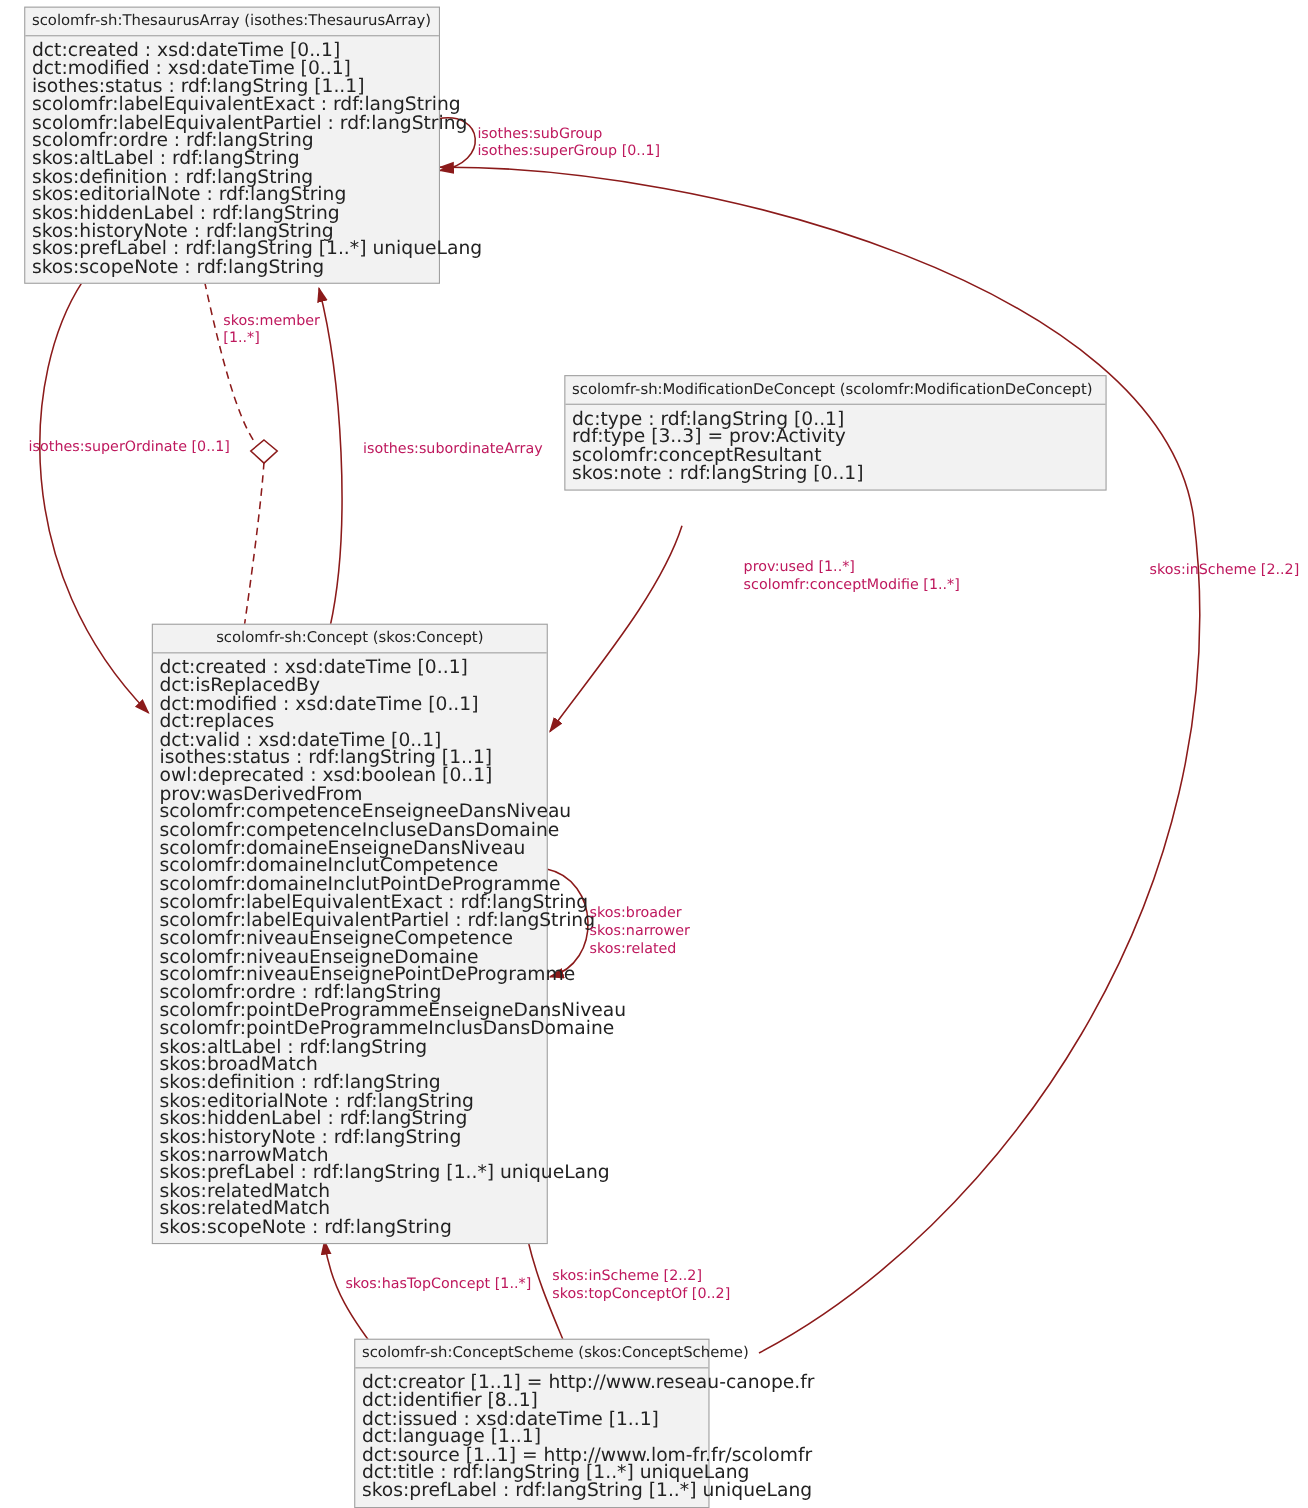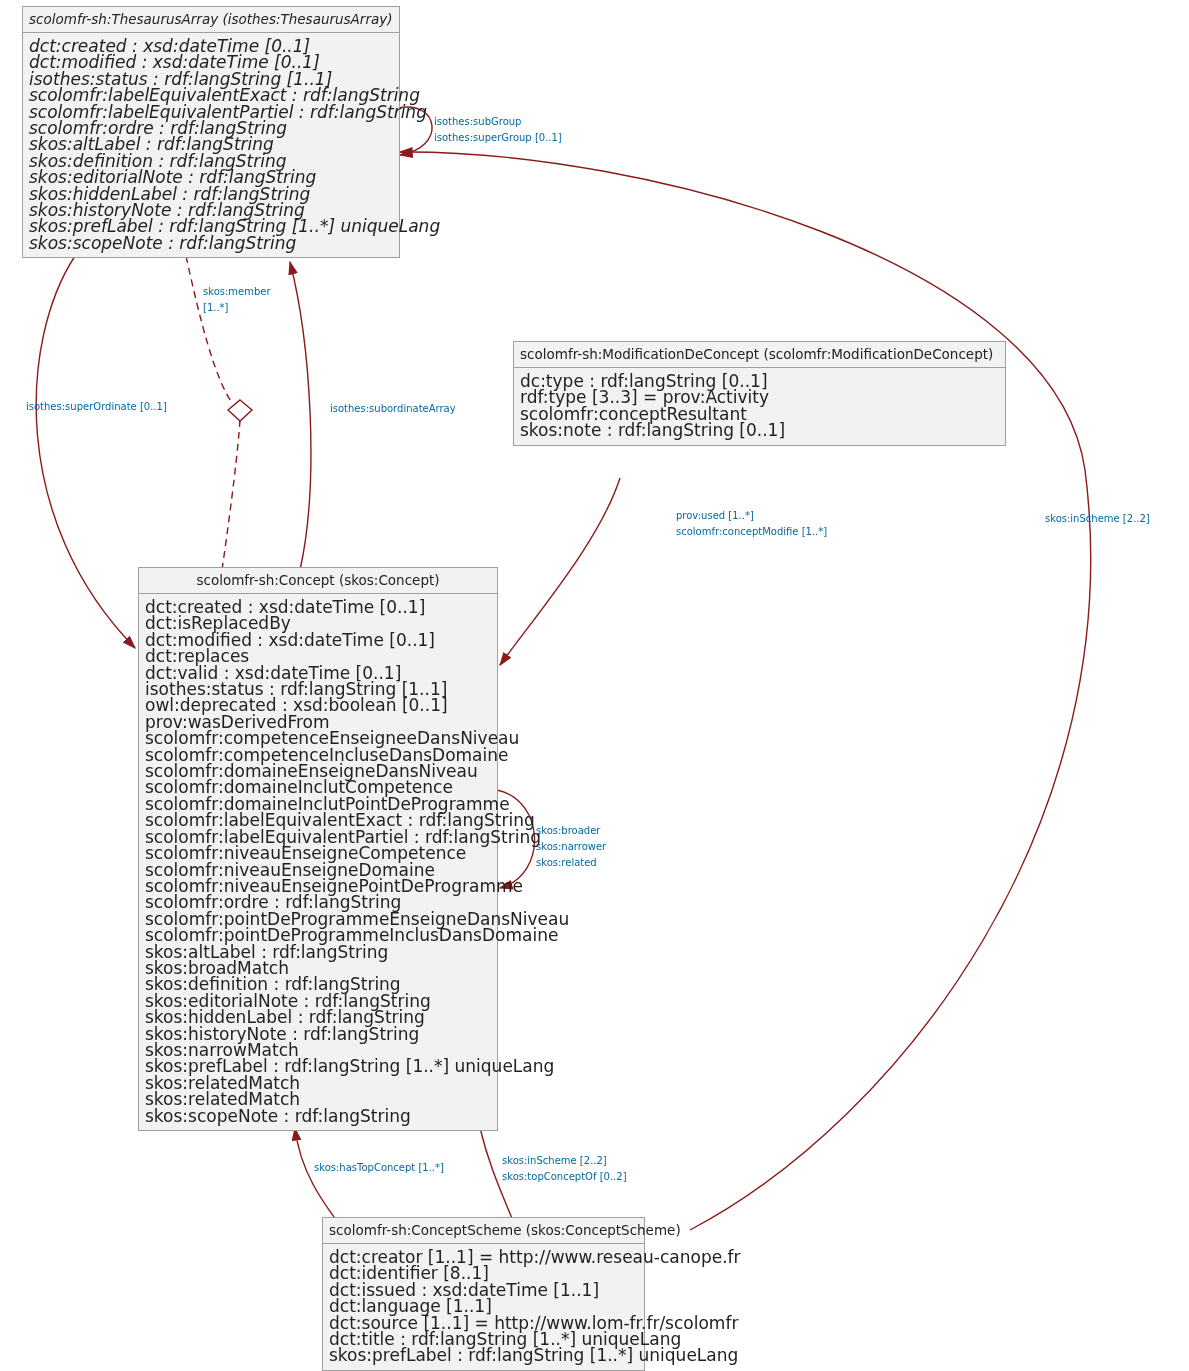--- a/index.html
+++ b/index.html
@@ -40,22 +40,22 @@
     padding: 5px 6px 6px 6px;
   }
   .uml-attr {
     font-size: 17px;
     color: #222222;
     line-height: 16.4px;
     white-space: nowrap;
   }
   .edge-label {
     position: absolute;
-    font-size: 10px;
-    color: #0369a1;
+    font-size: 13px;
+    color: #be185d;
     line-height: 16px;
     white-space: nowrap;
   }
 </style>
 </head>
 <body>
 
 <div id="canvas">
 
   <svg class="edges" viewBox="0 0 1189 1371">
@@ -81,21 +81,21 @@
       <path d="M690,1230 C900,1120 1130,820 1085,470 C1055,260 640,150 400,152" marker-end="url(#arrow)"></path>
 
       <path d="M497,790 C545,800 548,875 500,888" marker-end="url(#arrow)"></path>
 
       <path d="M350,1238 C320,1200 300,1170 295,1128" marker-end="url(#arrow)"></path>
 
       <path d="M480,1128 C490,1170 505,1200 520,1238"></path>
     </g>
   </svg>
 
-  <div class="uml-class" style="left:22px; top:6px; width:378px;font-style:italic;">
+  <div class="uml-class" style="left:22px; top:6px; width:378px;">
     <div class="uml-title">scolomfr-sh:ThesaurusArray (isothes:ThesaurusArray)</div>
     <div class="uml-attrs">
       <div class="uml-attr">dct:created  : xsd:dateTime  [0..1]</div>
       <div class="uml-attr">dct:modified  : xsd:dateTime  [0..1]</div>
       <div class="uml-attr">isothes:status  : rdf:langString  [1..1]</div>
       <div class="uml-attr">scolomfr:labelEquivalentExact  : rdf:langString</div>
       <div class="uml-attr">scolomfr:labelEquivalentPartiel  : rdf:langString</div>
       <div class="uml-attr">scolomfr:ordre  : rdf:langString</div>
       <div class="uml-attr">skos:altLabel  : rdf:langString</div>
       <div class="uml-attr">skos:definition  : rdf:langString</div>

